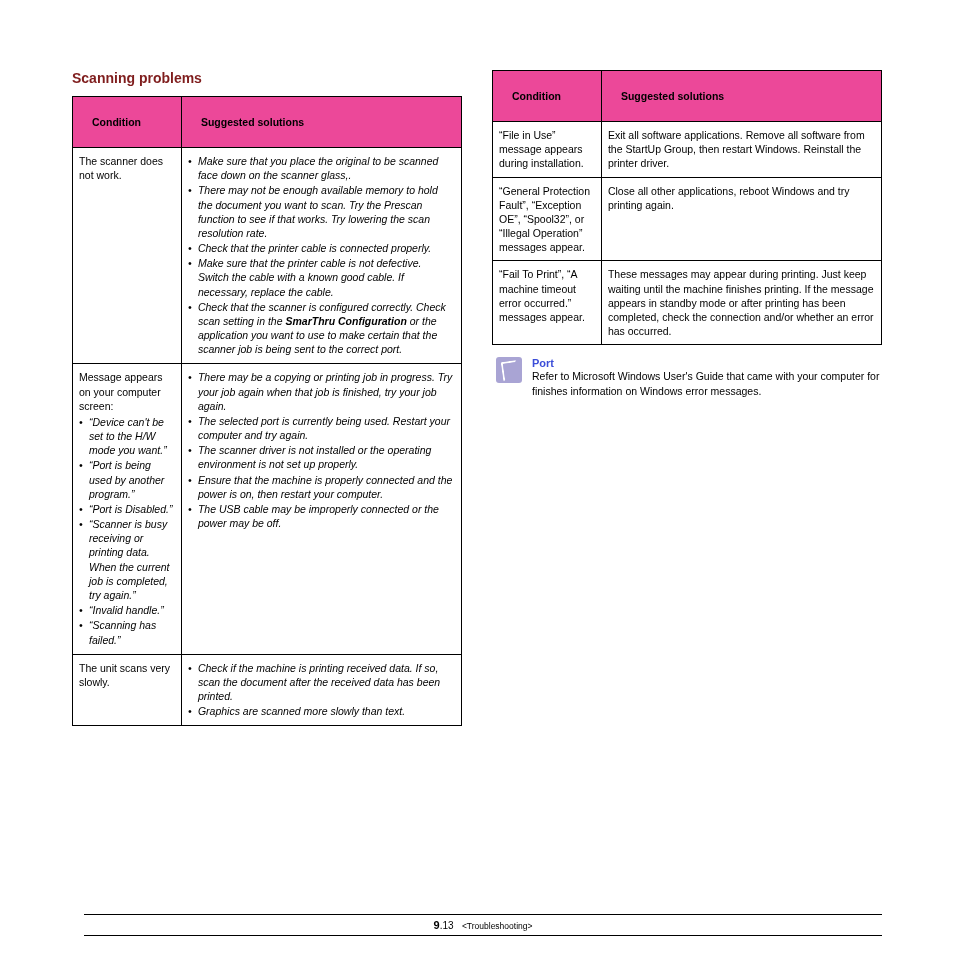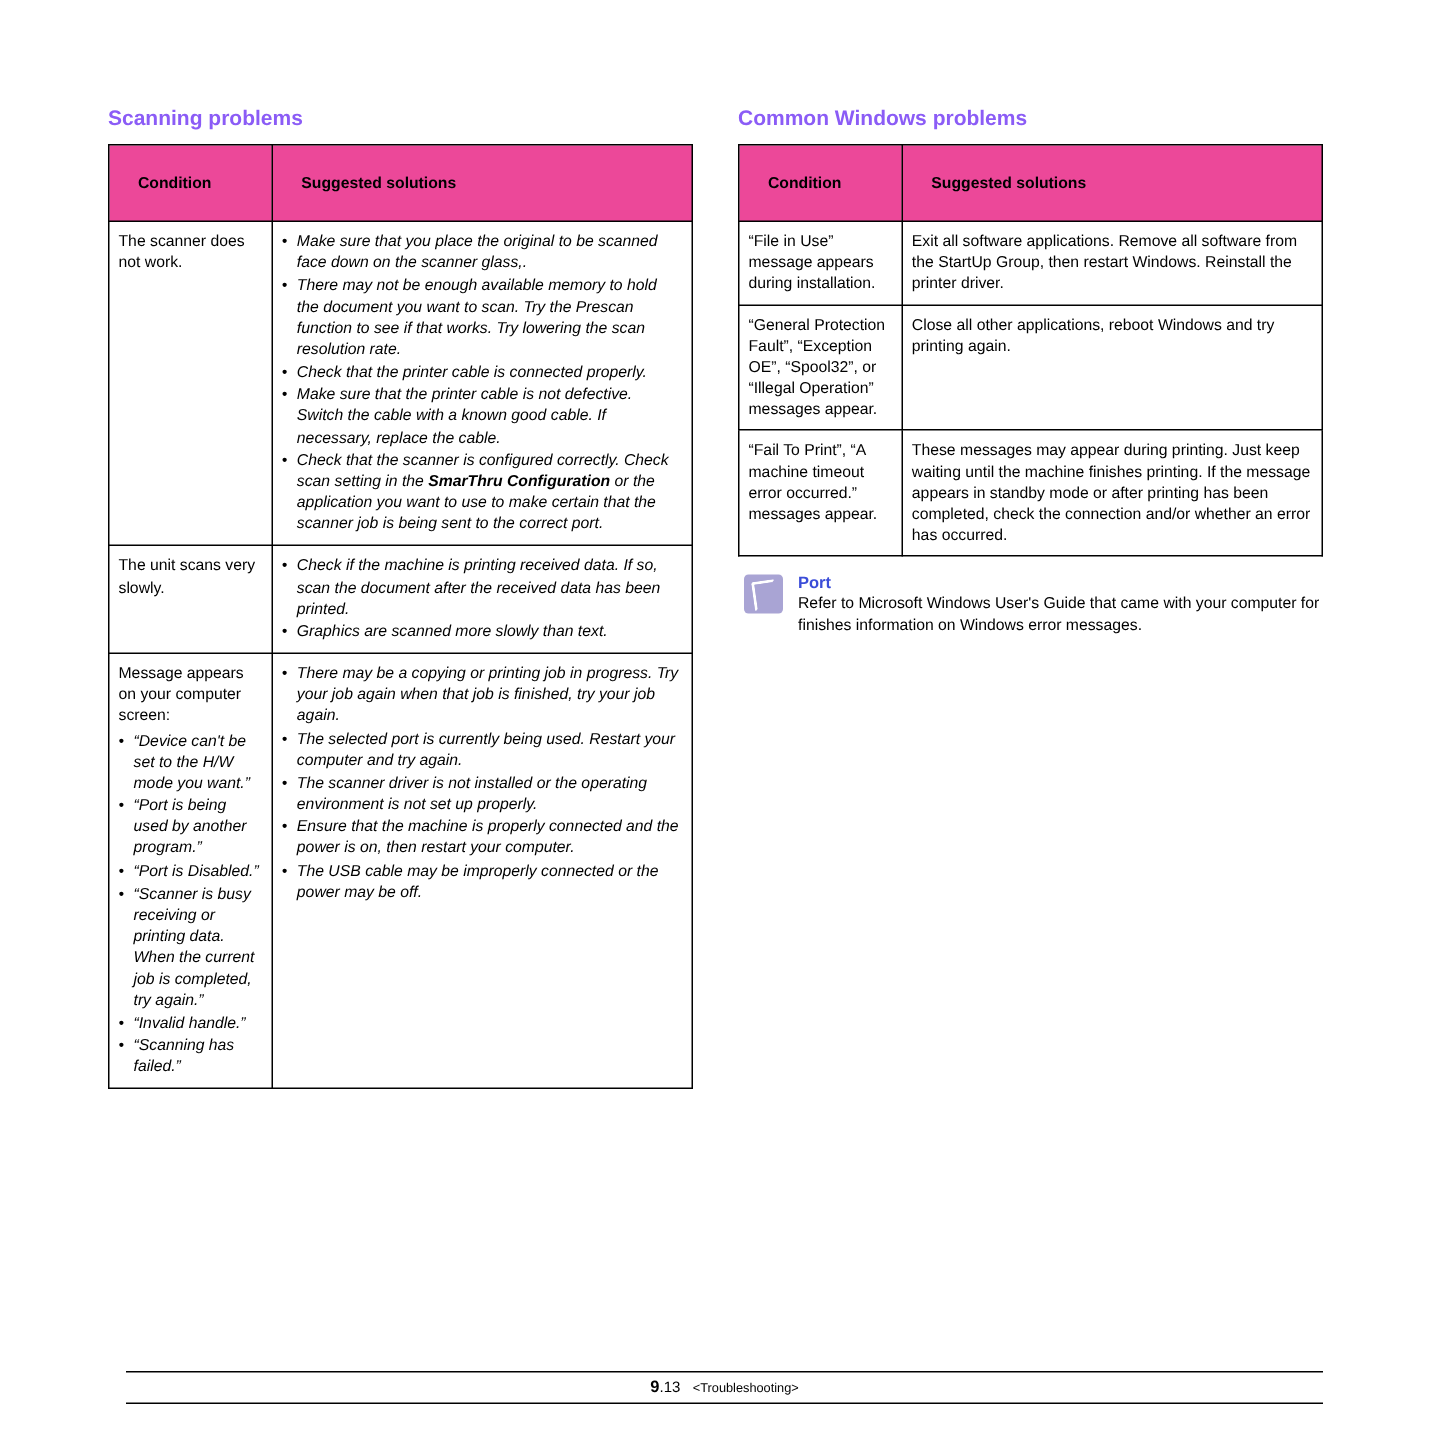--- a/index.html
+++ b/index.html
@@ -12,21 +12,21 @@
     position: relative;
     color: #000;
   }
   .page {
     padding: 70px 72px 0 72px;
     display: flex;
     gap: 30px;
   }
   .col { flex: 1; }
   h2 {
-    color: #8b5cf6;
+    color: #7f1d1d;
     font-size: 14px;
     font-weight: bold;
     margin-bottom: 10px;
   }
   table {
     border-collapse: collapse;
     width: 100%;
     font-size: 10.5px;
   }
   th, td {
@@ -127,29 +127,20 @@
               <ul class="bullets">
                 <li>Make sure that you place the original to be scanned face down on the scanner glass,.</li>
                 <li>There may not be enough available memory to hold the document you want to scan. Try the Prescan function to see if that works. Try lowering the scan resolution rate.</li>
                 <li>Check that the printer cable is connected properly.</li>
                 <li>Make sure that the printer cable is not defective. Switch the cable with a known good cable. If necessary, replace the cable.</li>
                 <li>Check that the scanner is configured correctly. Check scan setting in the <b>SmarThru Configuration</b> or the application you want to use to make certain that the scanner job is being sent to the correct port.</li>
               </ul>
             </td>
           </tr>
           <tr>
-            <td class="cond-text">The unit scans very slowly.</td>
-            <td>
-              <ul class="bullets">
-                <li>Check if the machine is printing received data. If so, scan the document after the received data has been printed.</li>
-                <li>Graphics are scanned more slowly than text.</li>
-              </ul>
-            </td>
-          </tr>
-          <tr>
             <td class="cond-text">
               <p>Message appears on your computer screen:</p>
               <ul class="bullets">
                 <li>“Device can't be set to the H/W mode you want.”</li>
                 <li>“Port is being used by another program.”</li>
                 <li>“Port is Disabled.”</li>
                 <li>“Scanner is busy receiving or printing data. When the current job is completed, try again.”</li>
                 <li>“Invalid handle.”</li>
                 <li>“Scanning has failed.”</li>
               </ul>
@@ -157,26 +148,34 @@
             <td>
               <ul class="bullets">
                 <li>There may be a copying or printing job in progress. Try your job again when that job is finished, try your job again.</li>
                 <li>The selected port is currently being used. Restart your computer and try again.</li>
                 <li>The scanner driver is not installed or the operating environment is not set up properly.</li>
                 <li>Ensure that the machine is properly connected and the power is on, then restart your computer.</li>
                 <li>The USB cable may be improperly connected or the power may be off.</li>
               </ul>
             </td>
           </tr>
+          <tr>
+            <td class="cond-text">The unit scans very slowly.</td>
+            <td>
+              <ul class="bullets">
+                <li>Check if the machine is printing received data. If so, scan the document after the received data has been printed.</li>
+                <li>Graphics are scanned more slowly than text.</li>
+              </ul>
+            </td>
+          </tr>
         </tbody>
     </table>
   </div>
 
   <div class="col">
-    <h2>Common Windows problems</h2>
     <table>
       <tbody>
           <tr>
         <th class="cond">Condition</th>
         <th>Suggested solutions</th>
       </tr>
       </tbody>
         <tbody id="right-rows">
           <tr>
             <td class="cond-text">“File in Use” message appears during installation.</td>

